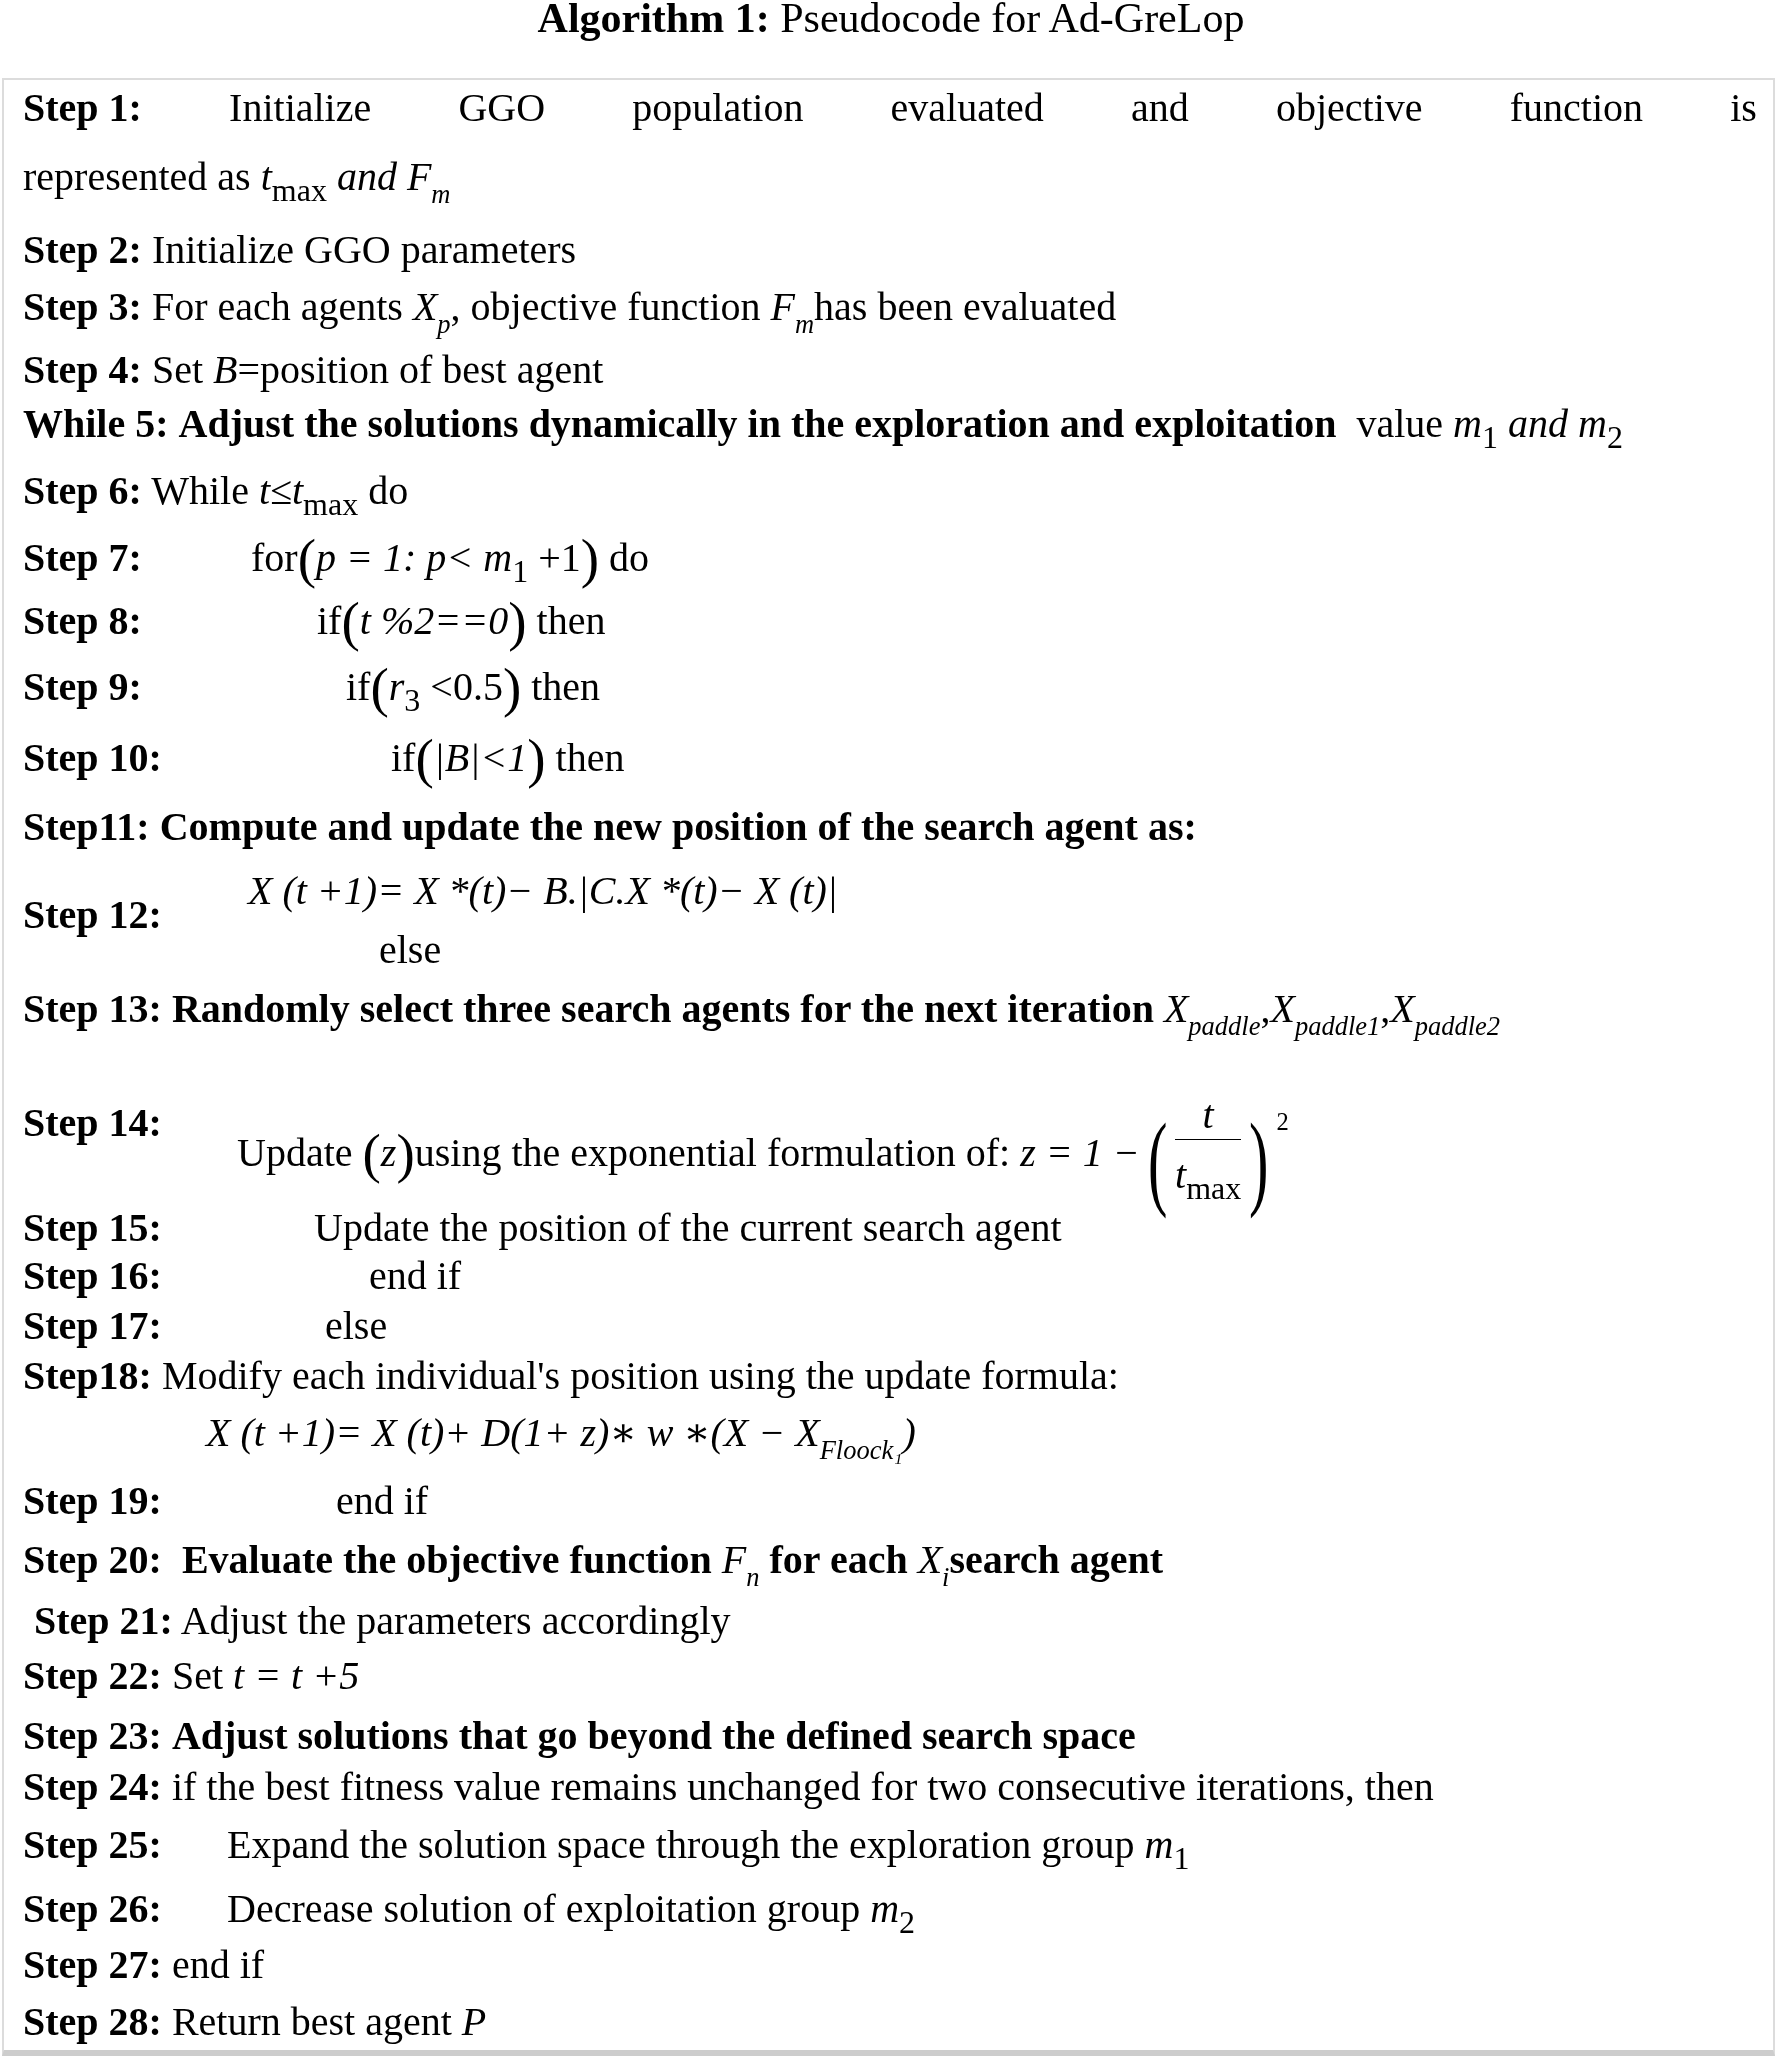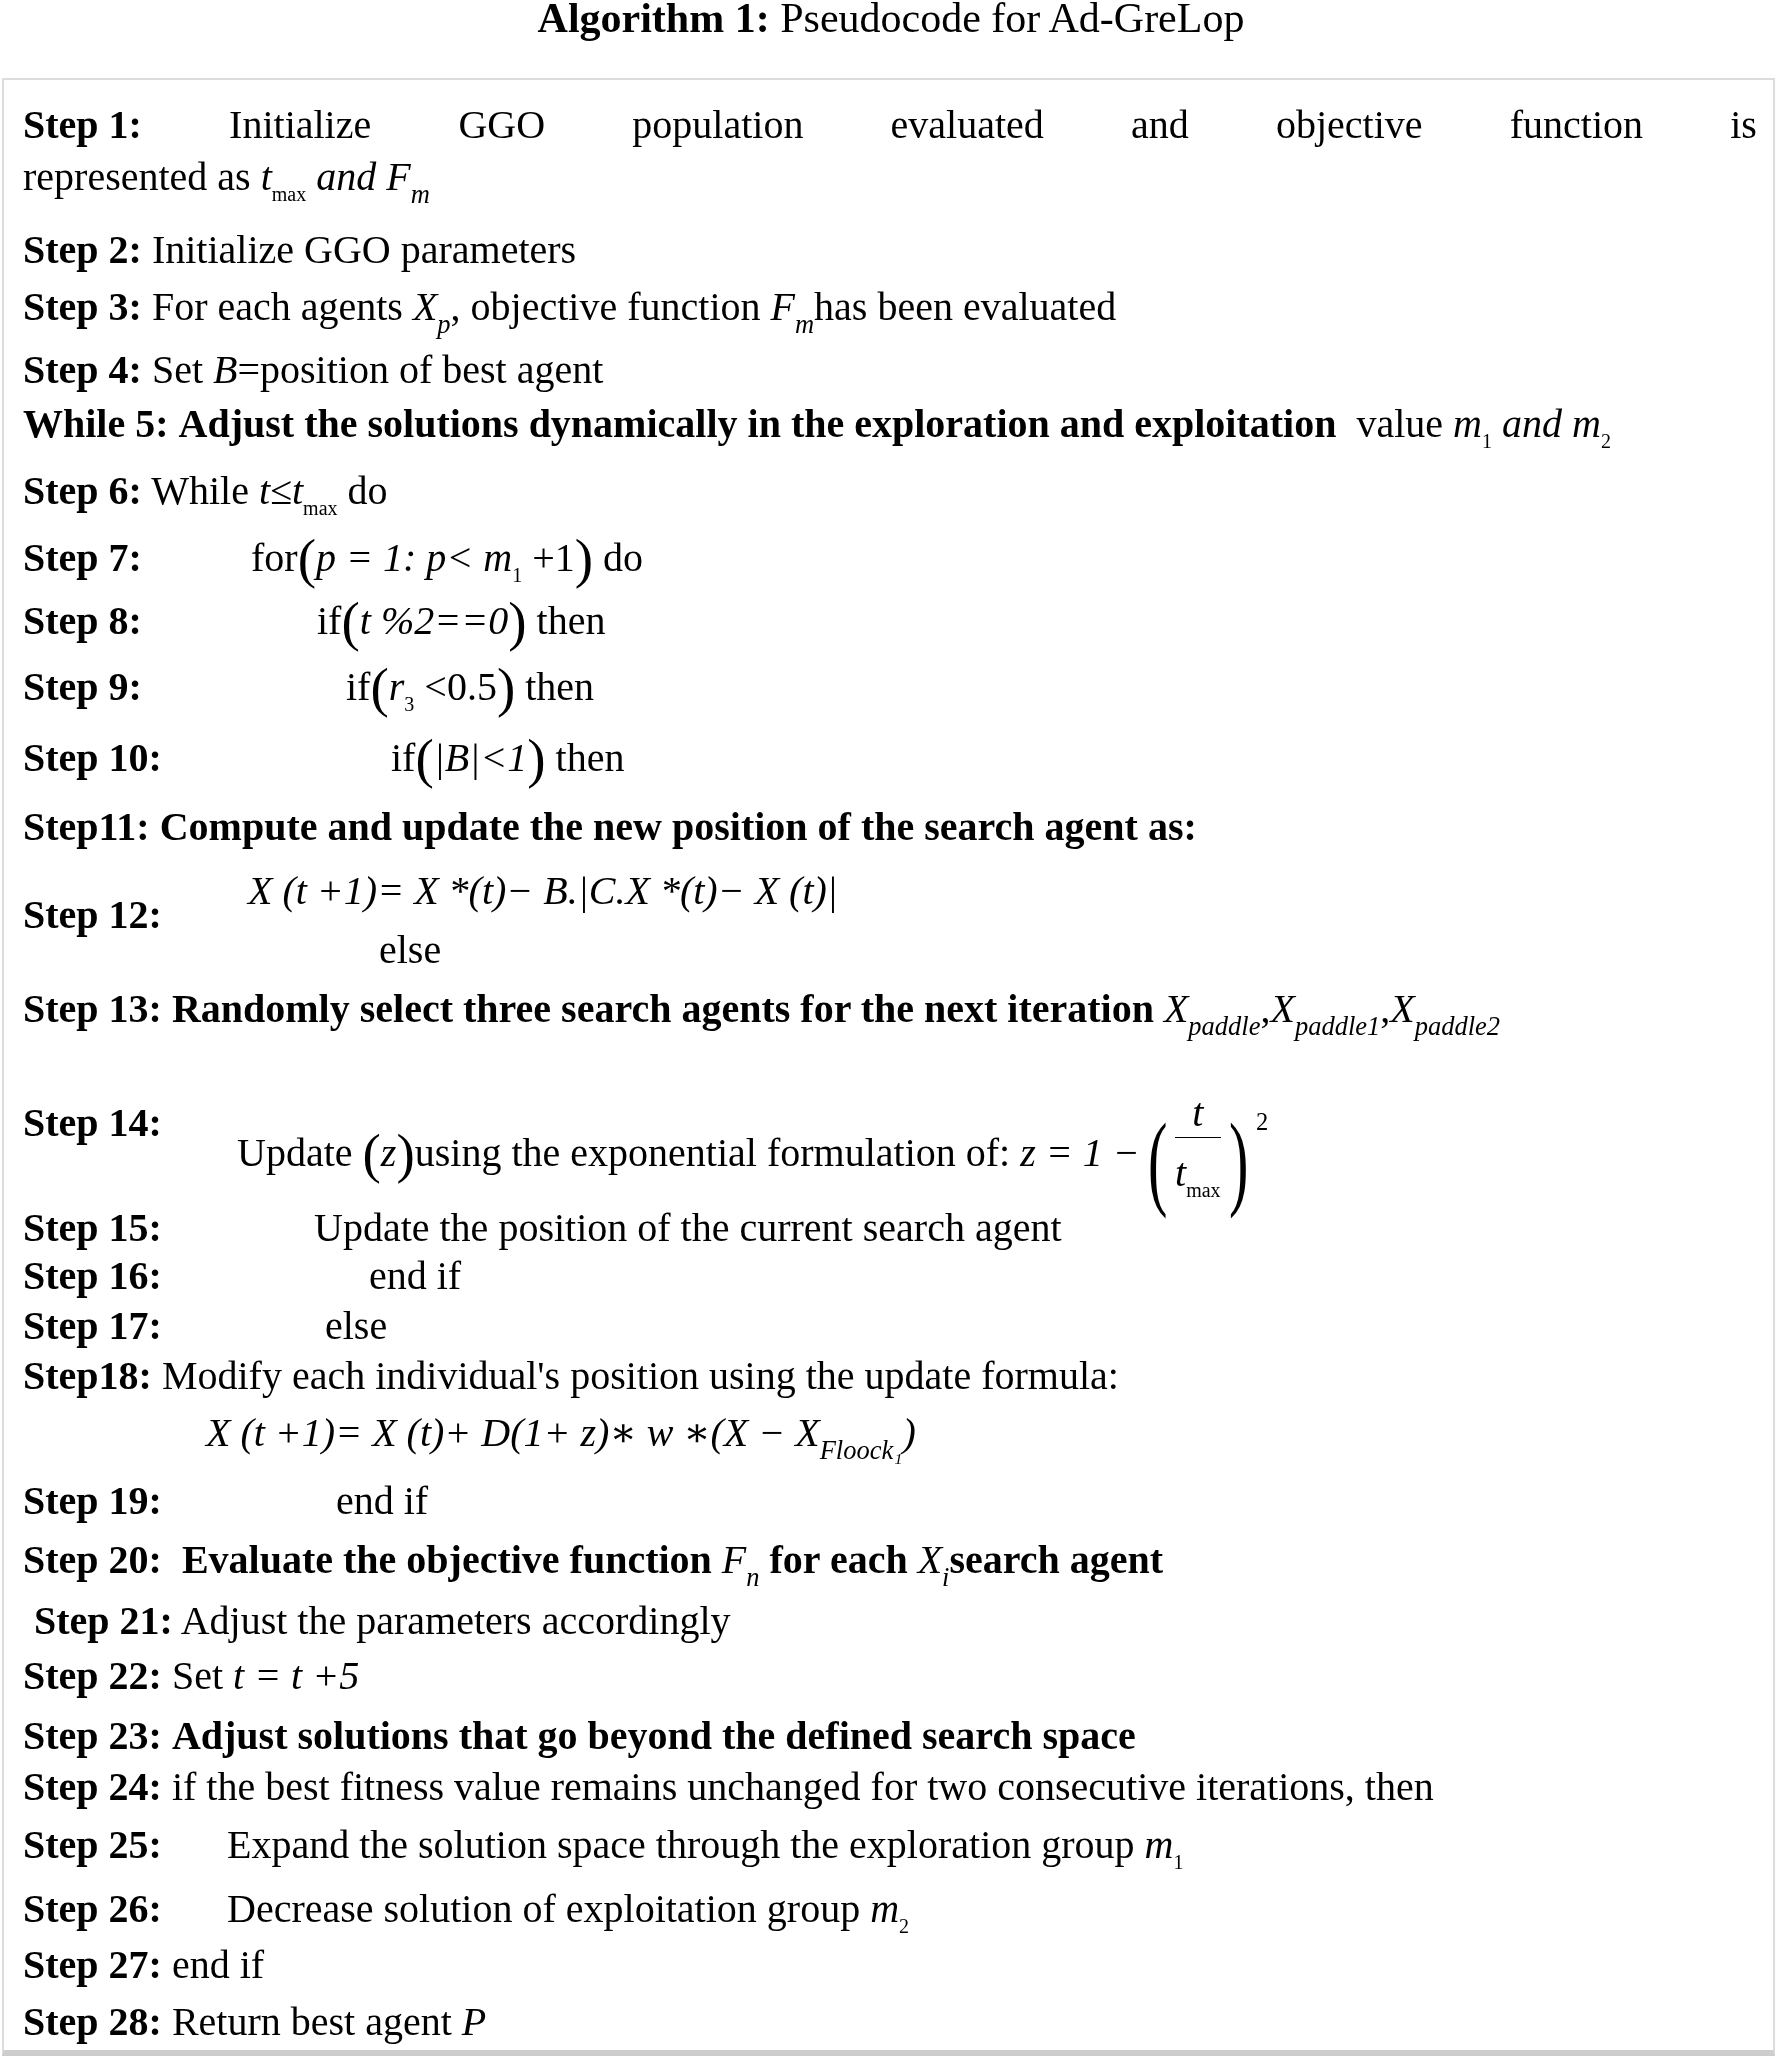--- a/index.html
+++ b/index.html
@@ -7,30 +7,30 @@
          font-family:"Liberation Serif", "DejaVu Serif", serif; color:#000; }
   .title { position:absolute; left:0; width:1782px; top:-5.7px; text-align:center; font-size:42px; line-height:49px; }
   .title b { font-weight:bold; }
   .box { position:absolute; left:1.9px; top:78px; width:1773px; height:1978px;
          border-top:2.8px solid #dcdcdc; border-left:2.8px solid #dcdcdc; border-right:2.8px solid #dcdcdc;
          border-bottom:6.6px solid #cdcdcd; box-sizing:border-box; }
   .ln { position:absolute; left:23px; font-size:40px; line-height:45px; white-space:nowrap; }
   .lbl { font-weight:bold; }
   .bold { font-weight:bold; }
   .m { font-style:italic; }
-  .sub { font-size:20px; vertical-align:-11.4px; font-style:normal; }
+  .sub { font-size:32px; vertical-align:-11.4px; font-style:normal; }
   .subi { font-size:26.5px; vertical-align:-13.2px; font-style:italic; }
   .sup { font-size:24.6px; vertical-align:36px; }
   .par { font-size:55px; font-weight:normal; vertical-align:-5.7px; font-style:normal; }
   .bigpar { font-size:106px; font-weight:100; vertical-align:-30px; transform:scaleX(0.55); display:inline-block; }
   .frac { display:inline-block; vertical-align:middle; text-align:center; }
   .frac .num { display:block; border-bottom:1.9px solid #000; padding:0 9.5px; line-height:49px; font-style:italic; }
   .frac .den { display:block; line-height:70px; font-style:italic; }
   .ind { position:absolute; }
-  .justify { display:flex; justify-content:space-between; width:1734px;margin-top:17px; }
+  .justify { display:flex; justify-content:space-between; width:1734px; }
 </style>
 </head>
 <body>
 
 <div class="title">
   <b>Algorithm 1:</b>
   <span>Pseudocode for Ad-GreLop</span>
 </div>
 
 <div class="box"></div>

